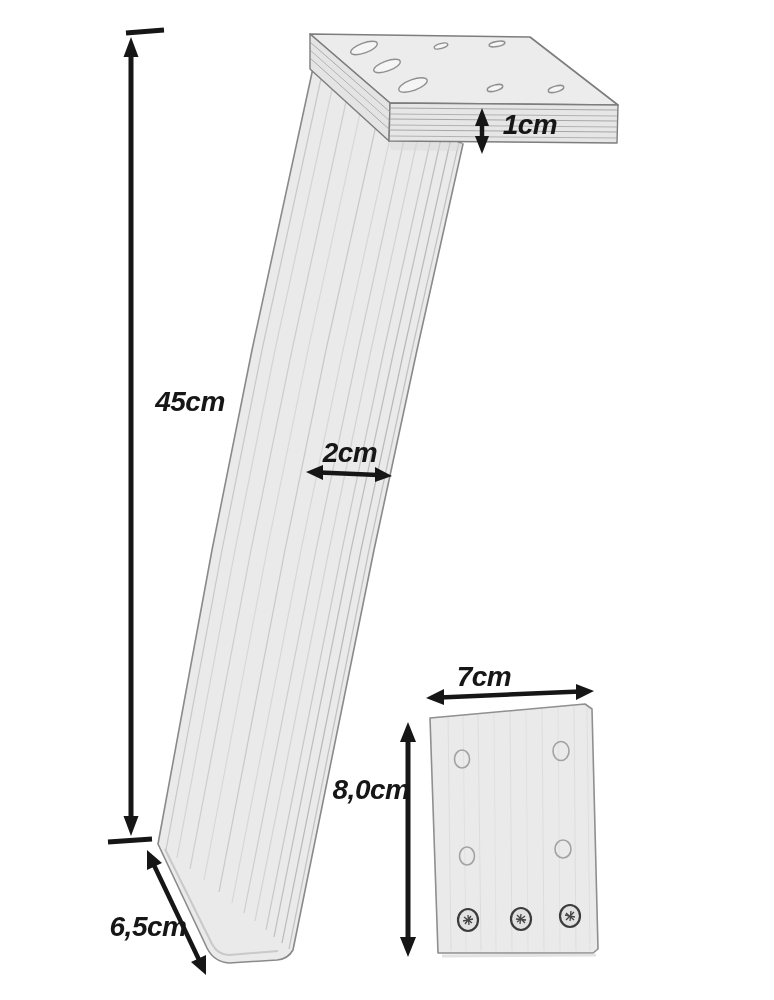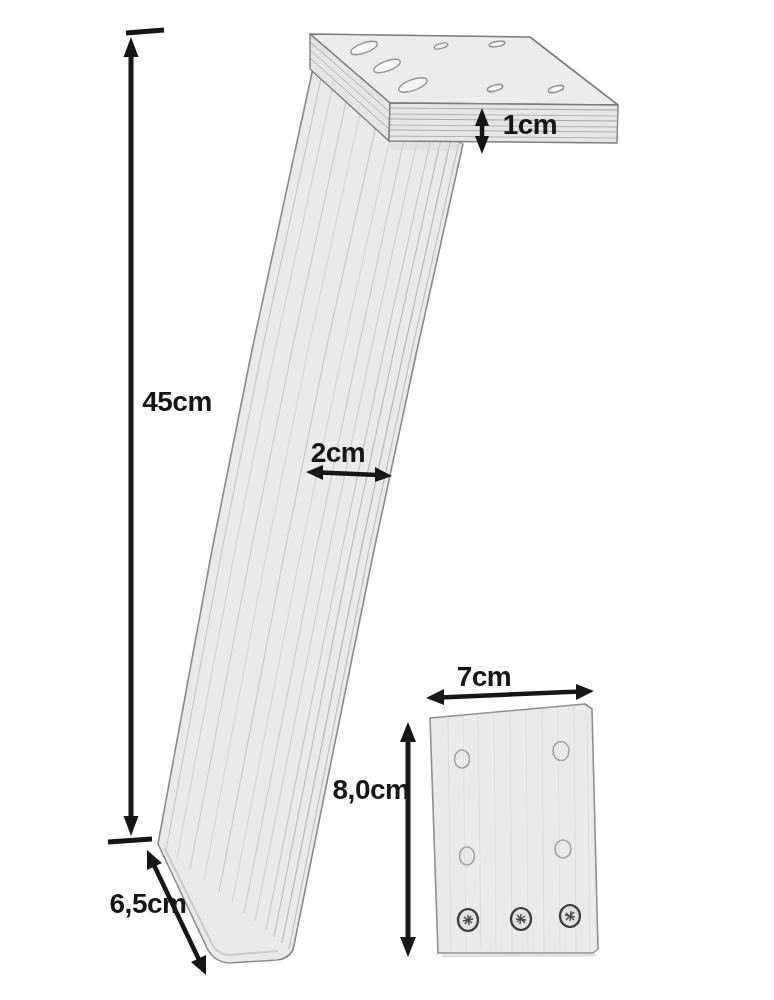--- a/index.html
+++ b/index.html
@@ -12,20 +12,21 @@
   }
   .canvas svg{position:absolute;left:0;top:0;}
   .dim-label{
     position:absolute;
     transform:translate(-50%,-50%);
     font-weight:700;
     font-size:28px;
     color:#161616;
     white-space:nowrap;
     letter-spacing:-0.5px;
+    font-style:italic;
   }
 </style>
 </head>
 <body>
 
 <div class="canvas">
 
 <svg width="774" height="1000" viewBox="0 0 774 1000">
 
   <g>
@@ -153,19 +154,19 @@
     </g>
 
     <g>
       <line x1="408" y1="736" x2="408" y2="943" stroke-width="5"></line>
       <polygon points="408,722 400,742 416,742" stroke="none"></polygon>
       <polygon points="408,957 400,937 416,937" stroke="none"></polygon>
     </g>
   </g>
 </svg>
 
-<div class="dim-label" style="left:177px;top:402px">45cm</div>
+<div class="dim-label" style="left:190px;top:402px">45cm</div>
 <div class="dim-label" style="left:530px;top:125px">1cm</div>
-<div class="dim-label" style="left:338px;top:453px">2cm</div>
-<div class="dim-label" style="left:148px;top:904px">6,5cm</div>
+<div class="dim-label" style="left:350px;top:453px">2cm</div>
+<div class="dim-label" style="left:148px;top:927px">6,5cm</div>
 <div class="dim-label" style="left:484px;top:677px">7cm</div>
 <div class="dim-label" style="left:371px;top:790px">8,0cm</div>
 
 </div>
 </body></html>

